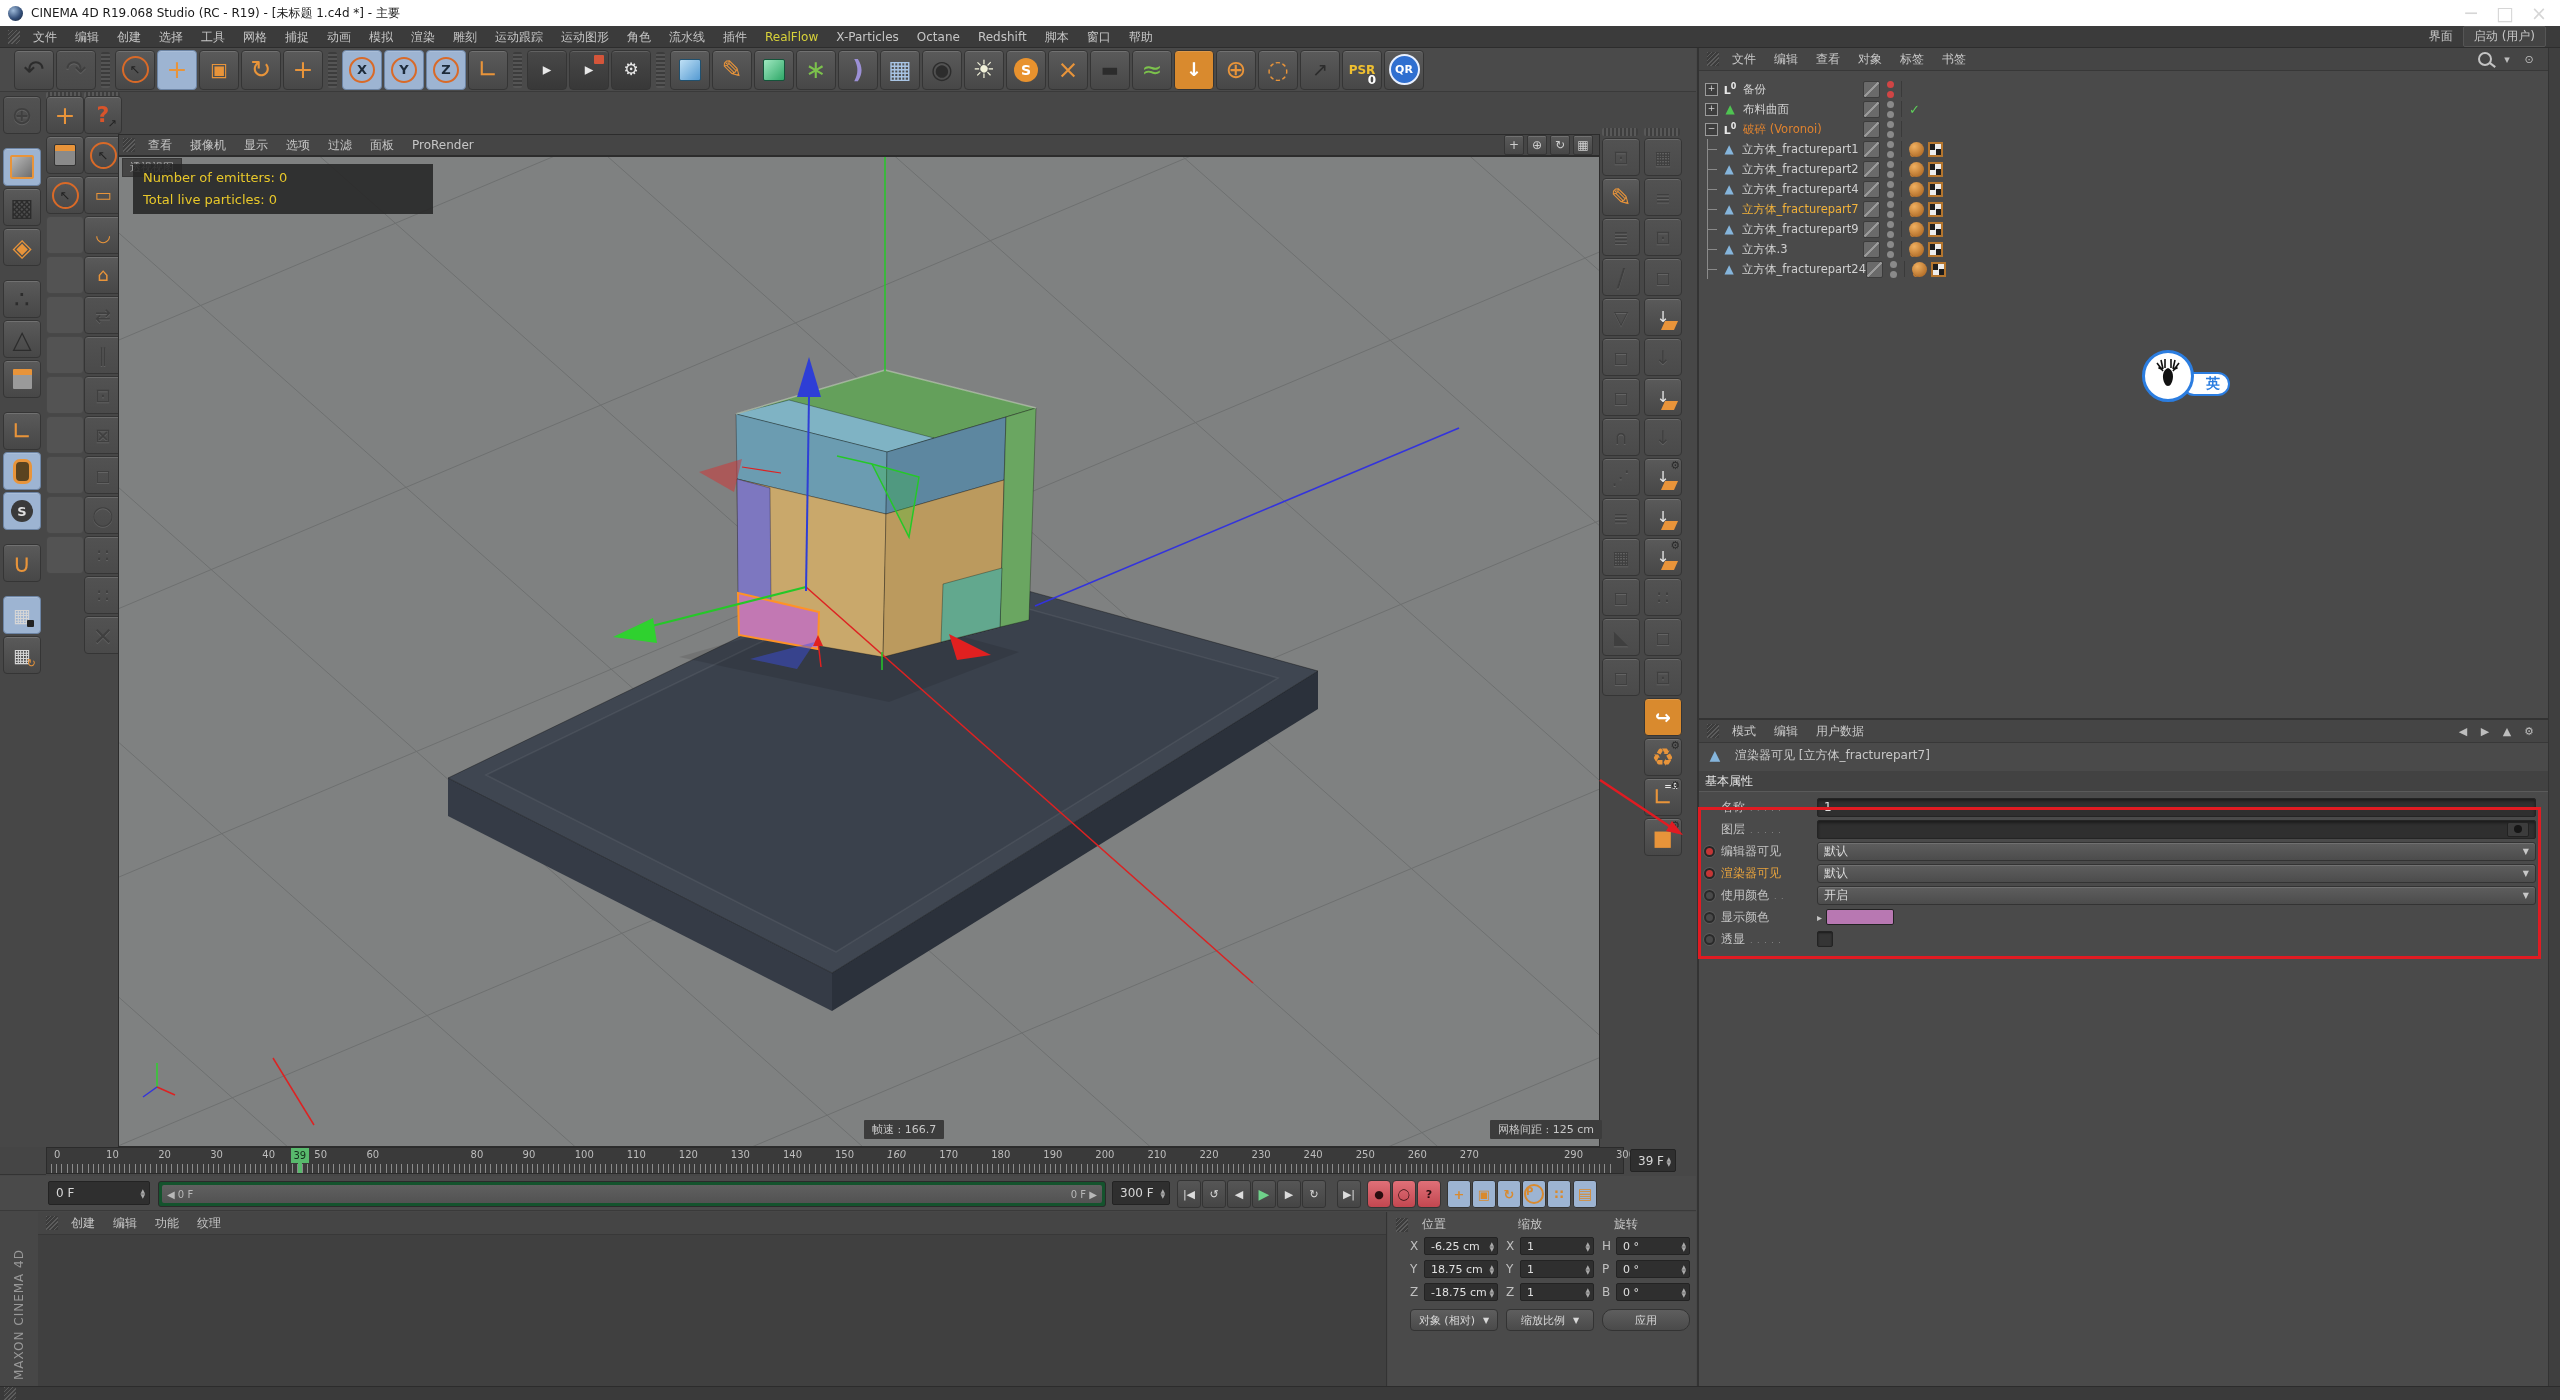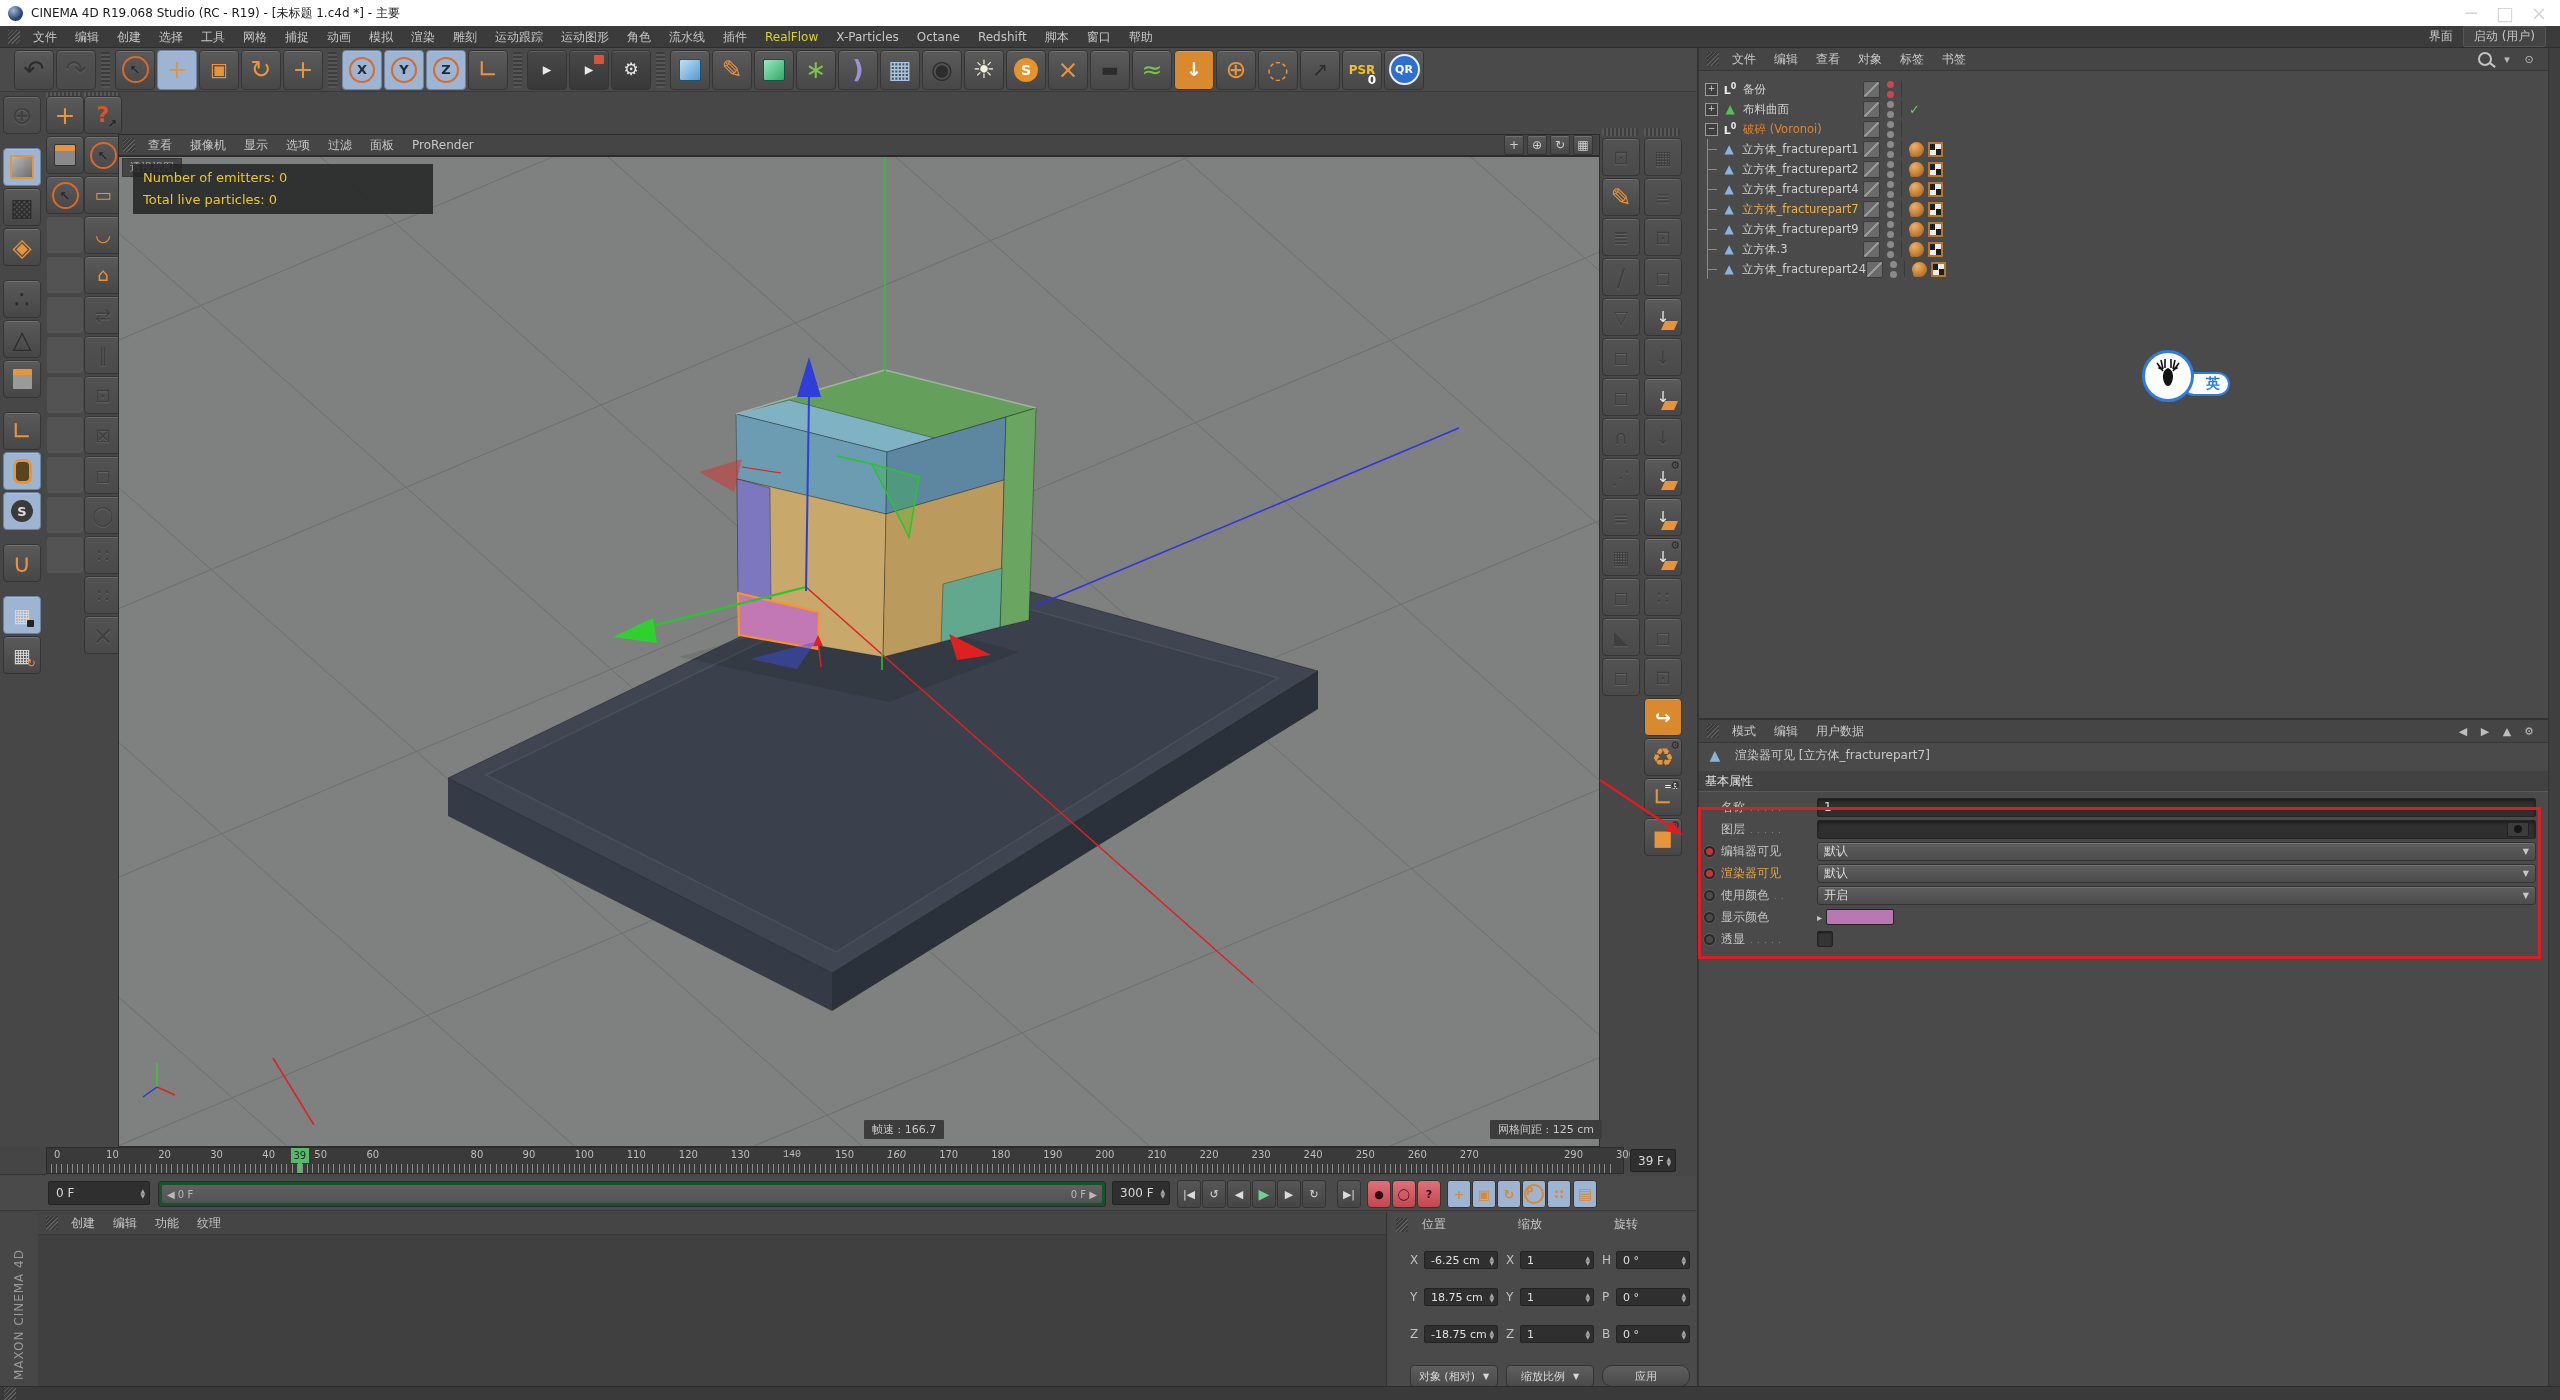--- a/index.html
+++ b/index.html
@@ -195,21 +195,21 @@
   .tbtn.blue .g{color:#d98a2e;font-weight:bold;font-size:13px}
   .tbtn.blue.circ .g{width:16px;height:16px;border:2px solid #d98a2e;border-radius:50%;font-size:10px}
   .tbtn.blue.film .g{color:#d98a2e;font-size:15px}
   
   #matmgr{left:0;top:1212px;width:1386px;height:174px;background:#404040;border-right:1px solid #333}
   #brand{left:0;top:1212px;width:38px;height:174px;background:#474747;display:flex;align-items:flex-end;justify-content:center;padding-bottom:6px;box-sizing:border-box}
   #brand span{writing-mode:vertical-rl;transform:rotate(180deg);color:#999;font-size:12px;letter-spacing:1px;white-space:nowrap}
   #matmenu{position:absolute;left:38px;top:0;right:0;height:22px}
   #coords{left:1388px;top:1212px;width:308px;height:174px;background:#4a4a4a}
   #coord-groups{display:flex;gap:8px;padding:4px 6px 0 22px}
-  .ccol{display:flex;flex-direction:column;gap:19px;width:92px}
+  .ccol{display:flex;flex-direction:column;gap:5px;width:92px}
   .chead{color:#c8c8c8;padding-left:12px;height:16px}
   .crow{display:flex;align-items:center;gap:4px}
   .caxis{width:10px;color:#c0c0c0}
   .cfield{flex:1;height:18px;background:#2f2f2f;border:1px solid #232323;border-radius:2px;display:flex;align-items:center;padding:0 3px 0 6px;box-sizing:border-box}
   .cval{font-size:11px;color:#e0e0e0;white-space:nowrap}
   .cfield .spin{margin-left:auto;display:flex;flex-direction:column;font-size:6px;color:#aaa;line-height:5px}
   .cfoot{margin-top:3px;height:20px;border:1px solid #333;border-radius:4px;background:linear-gradient(#5e5e5e,#4a4a4a);
          display:flex;align-items:center;justify-content:center;gap:8px;color:#d8d8d8;font-size:11px}
   .cfoot.button{border-radius:10px}
   .cfoot .caret{font-size:8px}
@@ -1064,21 +1064,21 @@
       <span class="rlab" style="left: 13.3333%;">40</span>
       <span class="rlab" style="left: 16.6667%;">50</span>
       <span class="rlab" style="left: 20%;">60</span>
       <span class="rlab" style="left: 23.3333%; margin-top: 30px;">70</span>
       <span class="rlab" style="left: 26.6667%;">80</span>
       <span class="rlab" style="left: 30%;">90</span>
       <span class="rlab" style="left: 33.3333%;">100</span>
       <span class="rlab" style="left: 36.6667%;">110</span>
       <span class="rlab" style="left: 40%;">120</span>
       <span class="rlab" style="left: 43.3333%;">130</span>
-      <span class="rlab" style="left: 46.6667%; font-family: Liberation Mono, monospace;">140</span>
+      <span class="rlab" style="left: 46.6667%;">140</span>
       <span class="rlab" style="left: 50%;">150</span>
       <span class="rlab" style="left: 53.3333%; font-style: italic;">160</span>
       <span class="rlab" style="left: 56.6667%;">170</span>
       <span class="rlab" style="left: 60%;">180</span>
       <span class="rlab" style="left: 63.3333%;">190</span>
       <span class="rlab" style="left: 66.6667%;">200</span>
       <span class="rlab" style="left: 70%;">210</span>
       <span class="rlab" style="left: 73.3333%;">220</span>
       <span class="rlab" style="left: 76.6667%;">230</span>
       <span class="rlab" style="left: 80%;">240</span>

